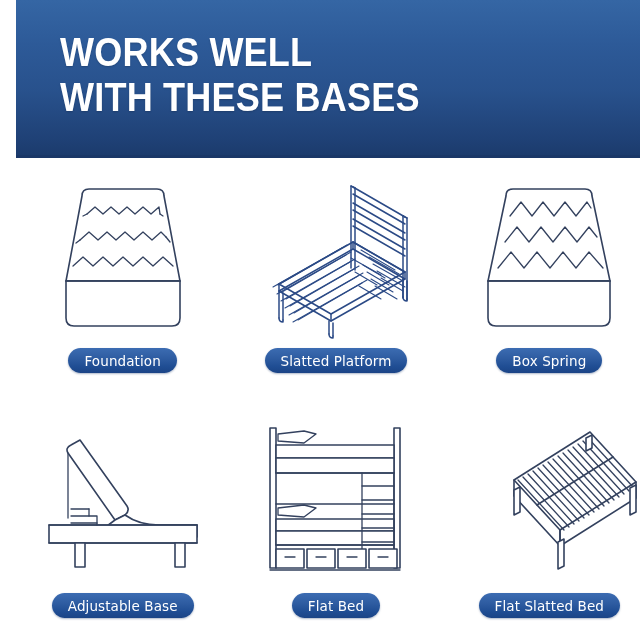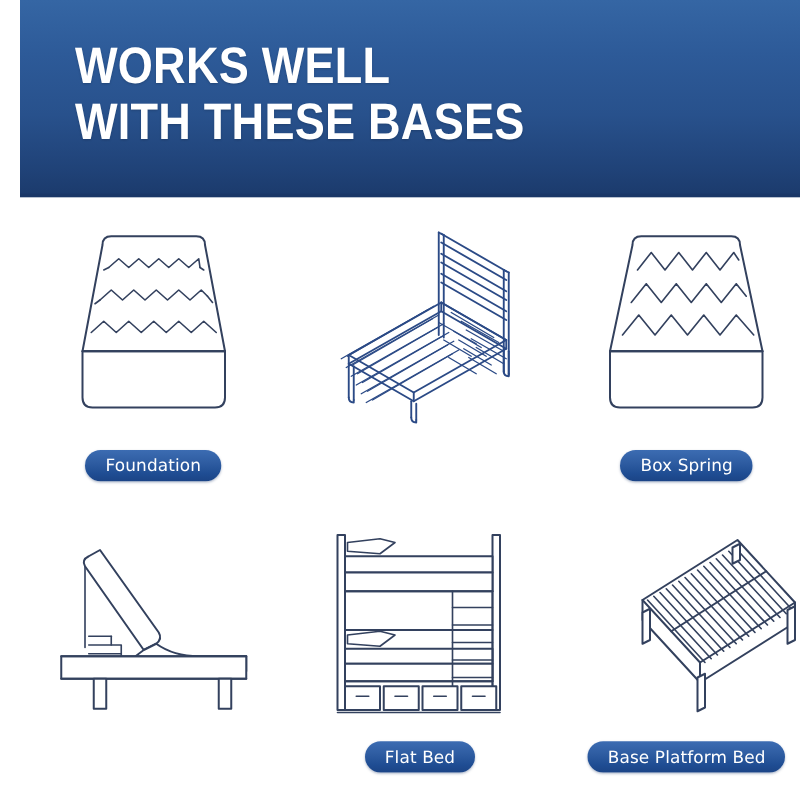--- a/index.html
+++ b/index.html
@@ -92,21 +92,21 @@
     padding: 0 16px;
     border-radius: 13px;
     background: linear-gradient(180deg, #3c6cb2 0%, #2e5ca1 42%, #1f4d93 75%, #1b4486 100%);
     color: #ffffff;
     font-family: "DejaVu Sans", sans-serif;
     font-size: 13.5px;
     letter-spacing: 0.1px;
     white-space: nowrap;
     box-shadow: 0 1px 2px rgba(20,50,100,0.35);
   }
-  .row1 .pill { margin-top: 14px; }
+  .row1 .pill { margin-top: 2px; }
   .row2 .pill { margin-top: 4px; }
 
   
   .ln {
     fill: none;
     stroke: #33415e;
     stroke-width: 1.6;
     stroke-linecap: round;
     stroke-linejoin: round;
   }
@@ -217,20 +217,21 @@
             <path d="M36 146 Q36 150 40 150 Q40 150 40 148"></path>
             <path d="M86 149 L86 162"></path>
             <path d="M90 151 L90 164"></path>
             <path d="M86 162 Q86 166 90 166 Q90 166 90 164"></path>
             <path d="M160 107 L160 125"></path>
             <path d="M164 109 L164 127"></path>
             <path d="M160 125 Q160 129 164 129 Q164 129 164 127"></path>
           </g>
         </svg>
       </div>
+      <span class="pill">Slatted Platform</span>
     </div>
 
     <div class="cell row1">
       <div class="art">
         <svg width="176" height="160" viewBox="0 0 176 160" aria-hidden="true">
 
           <path class="ln fill-w" d="M45 20 Q45 13 52 13 L124 13 Q131 13 131 20 L149 105 L27 105 Z"></path>
 
           <path class="ln-thin ln" d="M49 40 L60 26 L71 40 L82 26 L93 40 L104 26 L115 40 L126 26 L130 32"></path>
           <path class="ln-thin ln" d="M44 66 L56 51 L68 66 L80 51 L92 66 L104 51 L116 66 L128 51 L136 61"></path>
@@ -258,20 +259,21 @@
           <path class="ln ln-thin" d="M41 34 L41 99"></path>
           <path class="ln ln-thin" d="M44 97 L70 97 L70 106"></path>
           <path class="ln ln-thin" d="M44 104 L70 104"></path>
           <path class="ln ln-thin" d="M44 90 L62 90"></path>
           <path class="ln ln-thin" d="M62 90 L62 97"></path>
 
           <path class="ln fill-w" d="M48 124 L58 124 L58 148 L48 148 Z"></path>
           <path class="ln fill-w" d="M148 124 L158 124 L158 148 L148 148 Z"></path>
         </svg>
       </div>
+      <span class="pill">Adjustable Base</span>
     </div>
 
     <div class="cell row2">
       <div class="art">
         <svg width="176" height="162" viewBox="0 0 176 162" aria-hidden="true">
           <g class="ln">
 
             <path class="fill-w" d="M22 10 L28 10 L28 150 L22 150 Z"></path>
             <path class="fill-w" d="M146 10 L152 10 L152 150 L146 150 Z"></path>
 
@@ -355,17 +357,17 @@
           </g>
 
           <g class="ln">
             <path class="fill-w" d="M62 72 L68 69 L68 94 L62 97 Z"></path>
             <path class="fill-w" d="M106 124 L112 121 L112 148 L106 151 Z"></path>
             <path class="fill-w" d="M178 70 L184 67 L184 94 L178 97 Z"></path>
             <path class="fill-w" d="M134 20 L140 17 L140 30 L134 33 Z"></path>
           </g>
         </svg>
       </div>
-      <span class="pill">Base Platform Bed</span>
+      <span class="pill">Flat Slatted Bed</span>
     </div>
 
   </div>
 </div>
 
 </body></html>

